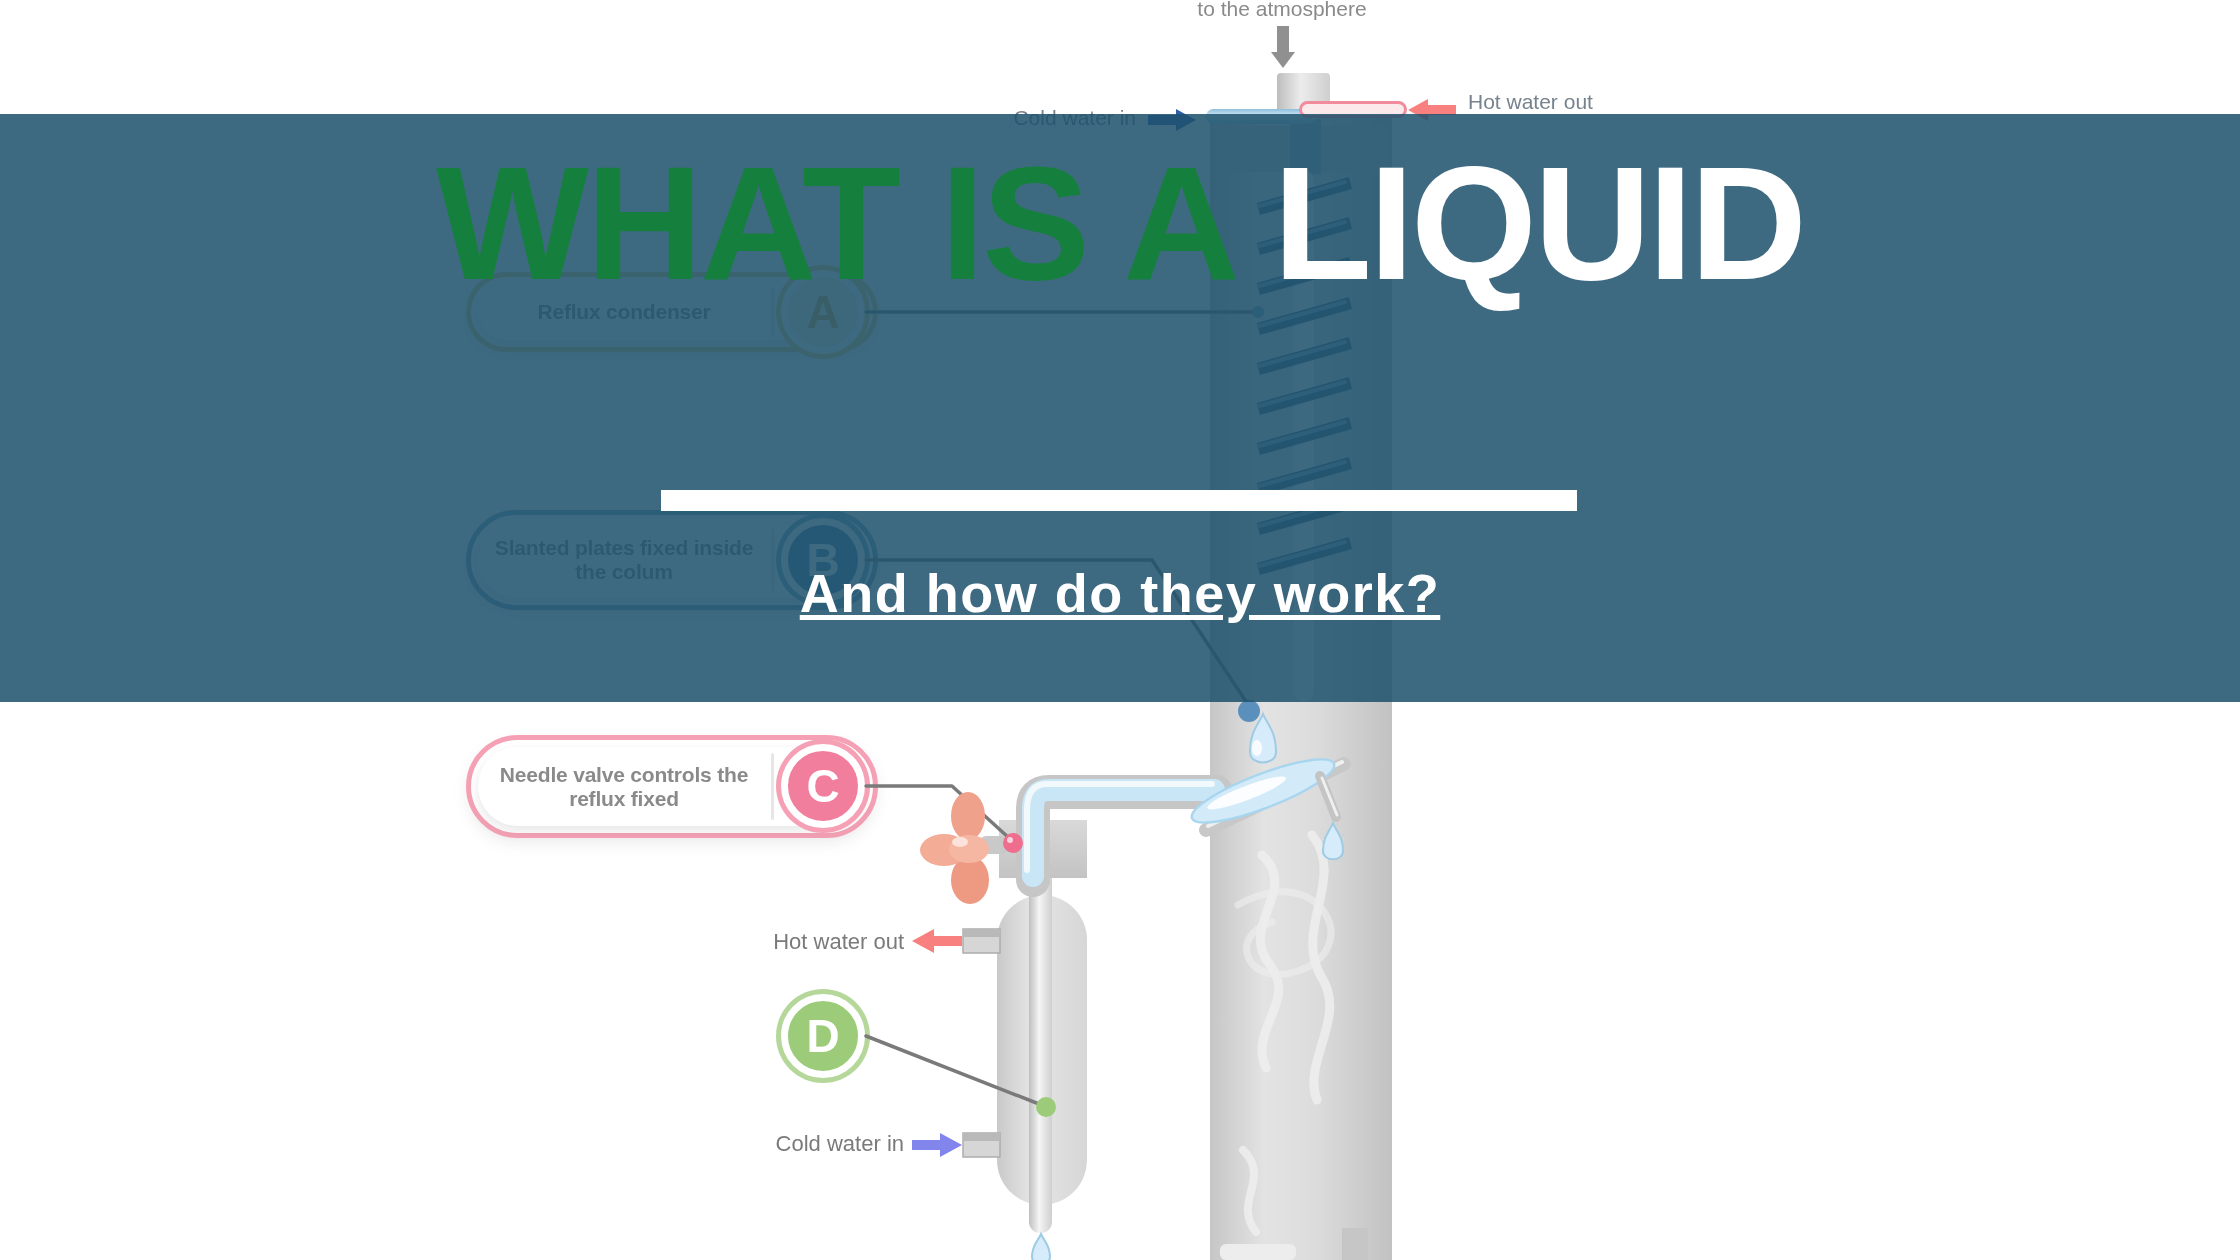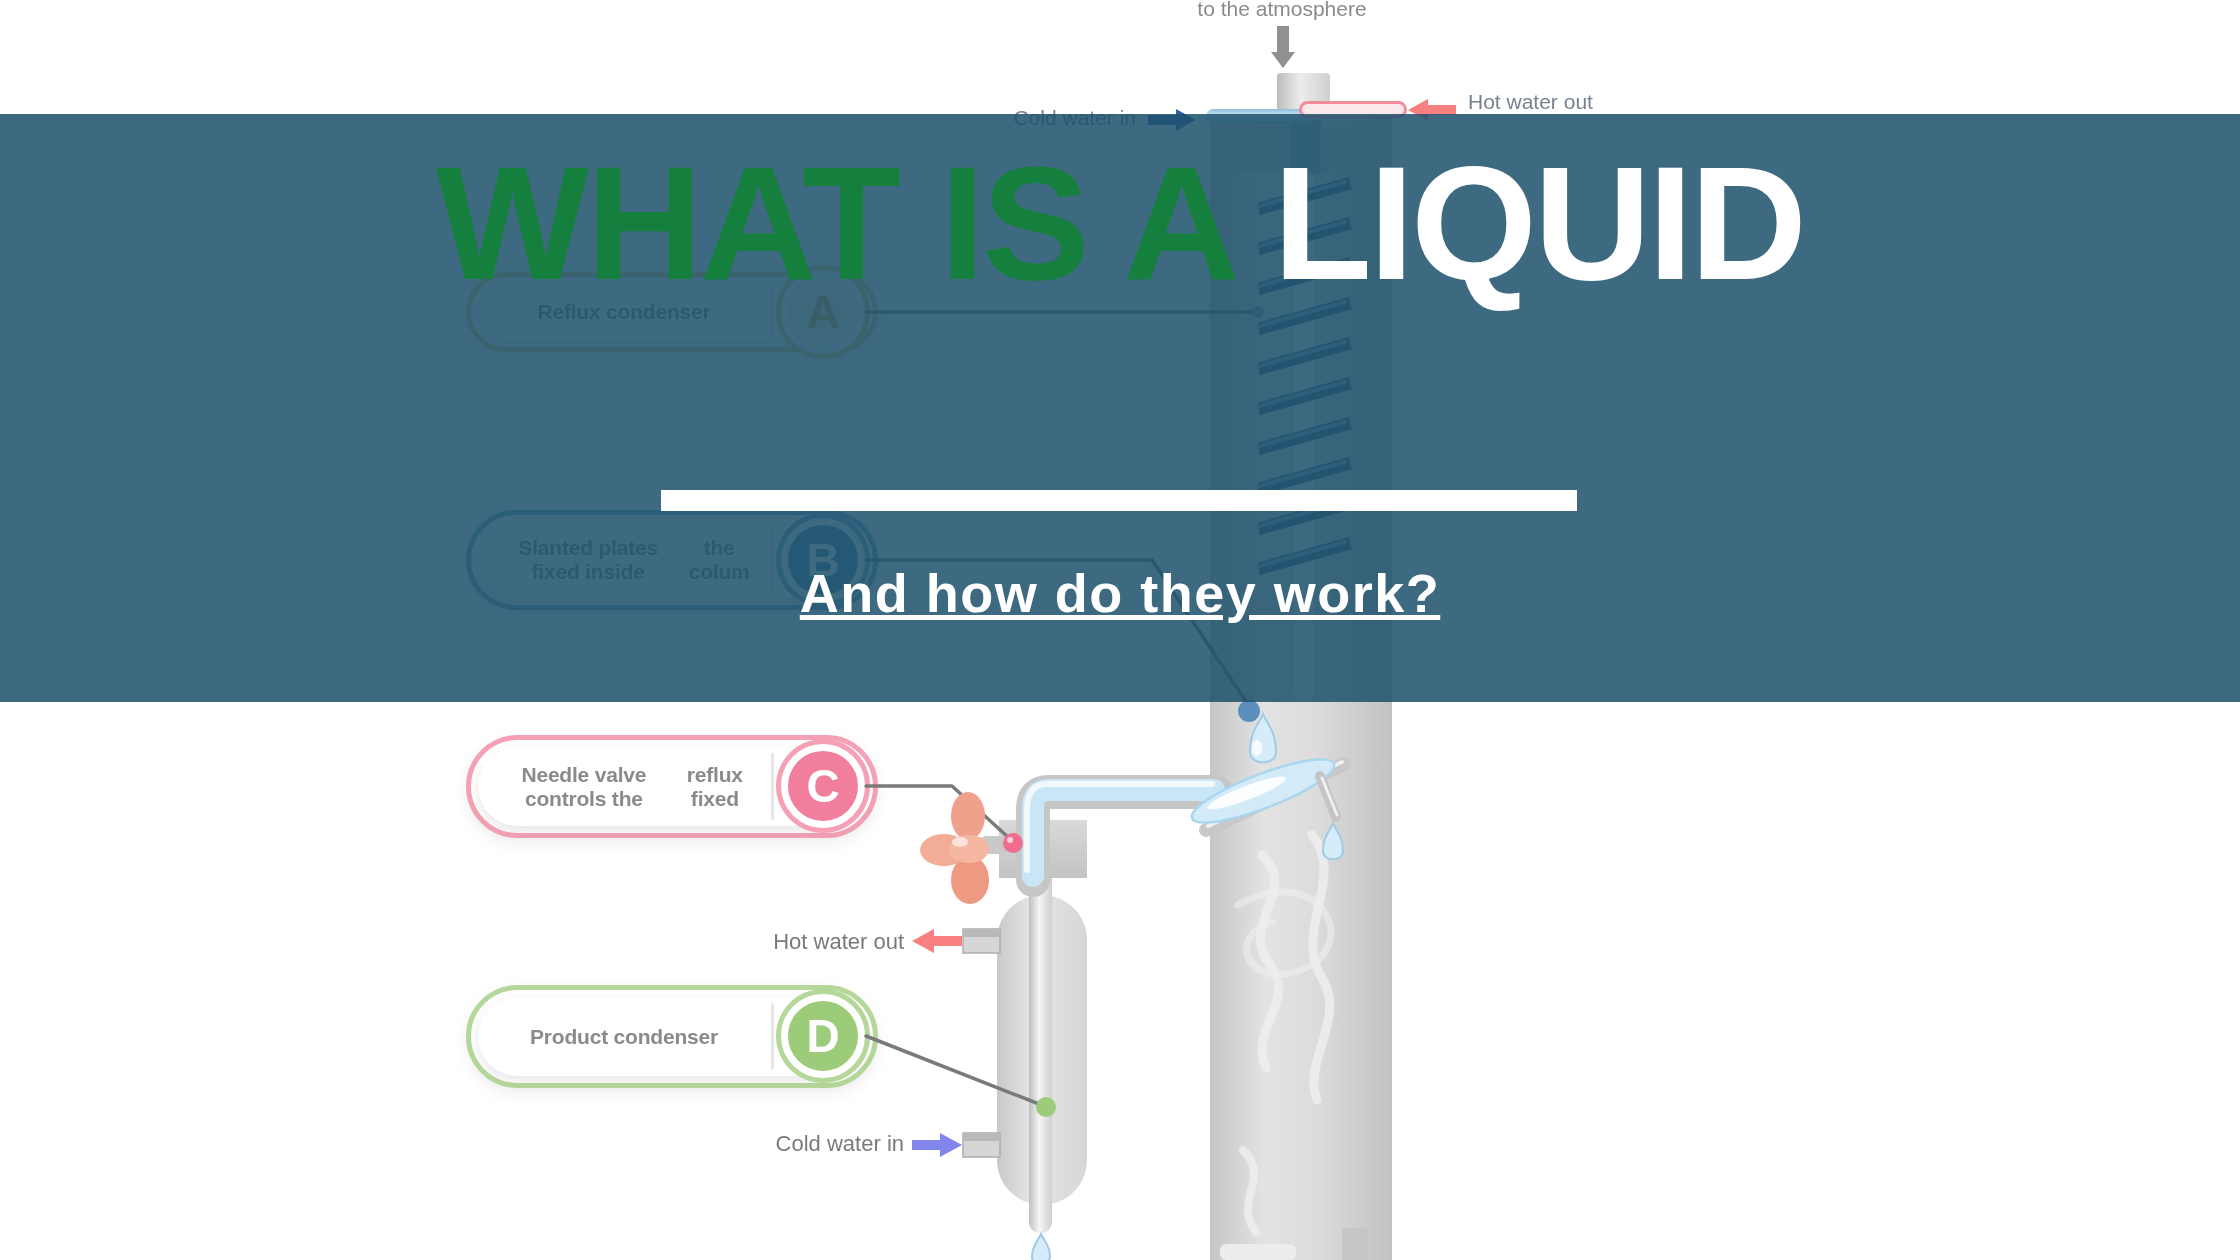--- a/index.html
+++ b/index.html
@@ -30,21 +30,21 @@
   
   .lbl{color:#7a7a7a;font-size:22px;white-space:nowrap;}
   .lbl-top{color:#76828e;font-size:21px;}
 
   
   .pill{box-sizing:border-box;background:#ffffff;border:5px solid var(--accent,#ccc);
         border-radius:60px;box-shadow:0 6px 14px rgba(120,120,120,0.12);}
   .pill .inner{position:absolute;left:7px;right:7px;top:7px;bottom:7px;border-radius:50px;
         background:#ffffff;box-shadow:0 5px 12px rgba(120,120,120,0.18);}
   .pill .txt{position:absolute;left:22px;right:118px;top:0;bottom:0;display:flex;
-        flex-direction:row;align-items:center;justify-content:center;
+        flex-direction:column;align-items:center;justify-content:center;
         font-weight:bold;font-size:21px;line-height:24px;color:#8a8a8a;text-align:center;
         letter-spacing:-0.2px;}
   .pill .txt span:empty{display:none;}
   .pill .divider{position:absolute;left:300px;top:14%;height:72%;width:3px;border-radius:2px;
         background:#e6e6e6;}
   .badge{width:84px;height:84px;border-radius:50%;box-sizing:border-box;
          background:var(--badge-fill,#ccc);border:7px solid #ffffff;
          box-shadow:0 0 0 5px var(--accent,#ccc);display:flex;align-items:center;
          justify-content:center;font-weight:bold;font-size:46px;color:var(--badge-text,#fff);}
 
@@ -109,28 +109,20 @@
     <div class="txt">
       <span>Needle valve controls the</span>
       <span>reflux fixed</span>
     </div>
     <div class="divider"></div>
   </div>
   <div class="abs badge" style="left: 781px; top: 744px; --accent: #F5A0B4; --badge-fill: #F17E9C; --badge-text: #FFFFFF;">
     <span>C</span>
   </div>
 
-  <div class="abs pill" style="left: 466px; top: 985px; width: 412px; height: 103px; --accent: #B5D89A; --badge-fill: #9CCC7A; --badge-text: #FFFFFF;">
-    <div class="inner"></div>
-    <div class="txt">
-      <span>Product condenser</span>
-
-    </div>
-    <div class="divider"></div>
-  </div>
   <div class="abs badge" style="left: 781px; top: 994px; --accent: #B5D89A; --badge-fill: #9CCC7A; --badge-text: #FFFFFF;">
     <span>D</span>
   </div>
 
   <svg class="abs" style="left:0;top:0;" width="2240" height="1260" viewBox="0 0 2240 1260">
 
     <g opacity="0.95">
       <rect x="1294" y="170" width="20" height="532" rx="10" fill="rgba(255,255,255,0.7)"></rect>
       <g fill="#3a678c">
         <path d="M1257 203 L1349 177 L1352 189 L1260 215 Z"></path>

